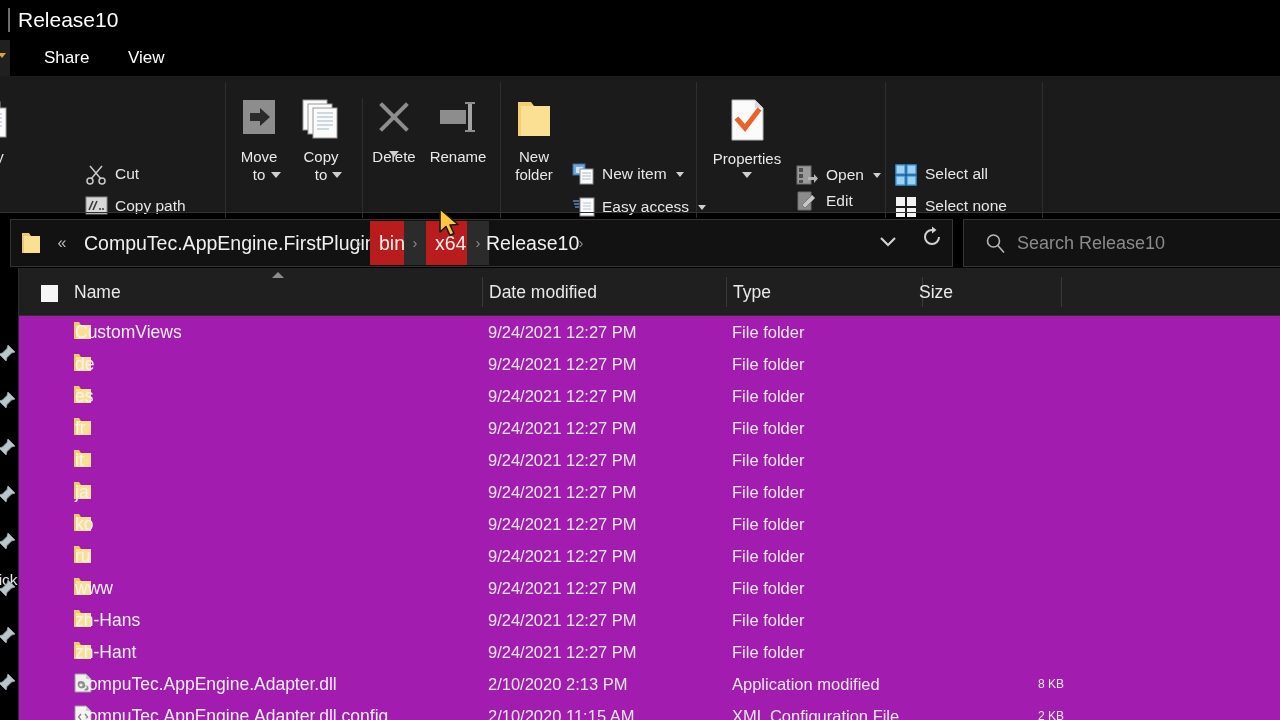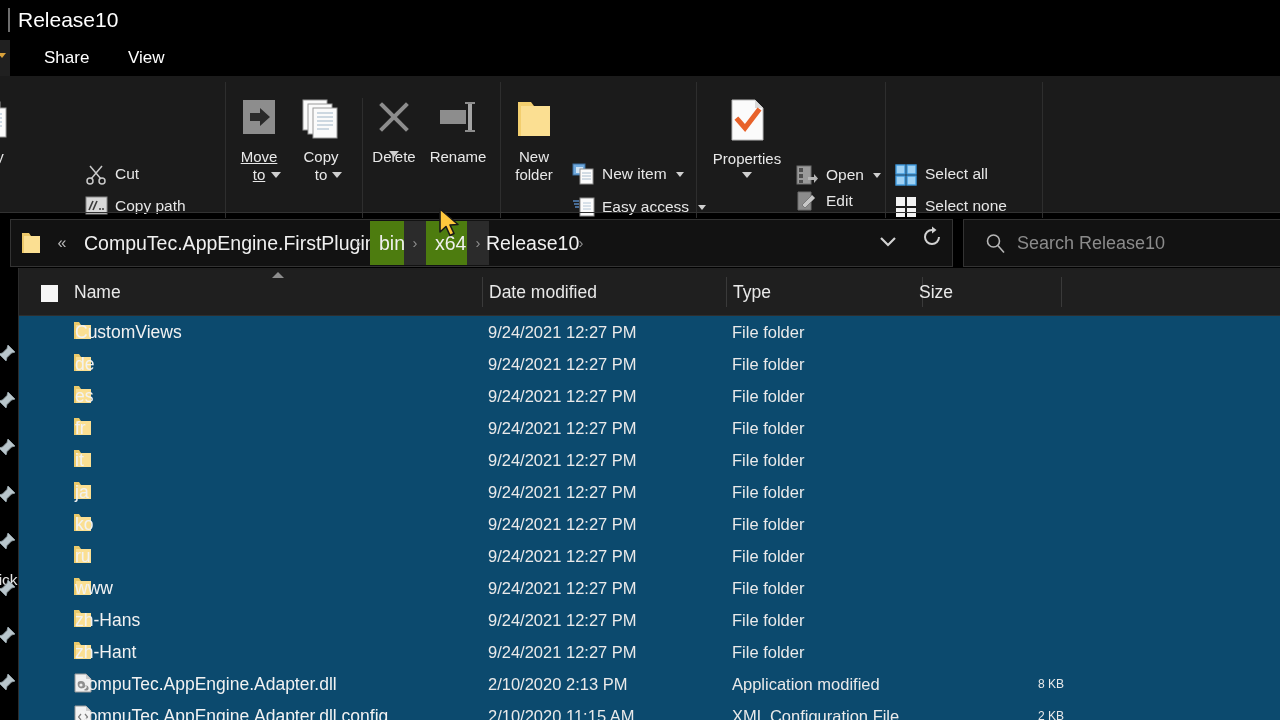--- a/index.html
+++ b/index.html
@@ -98,21 +98,21 @@
   }
   .addr-folder-icon { position:absolute; left:8px; top:11px; }
   .addr-chev {
     position:absolute; left:42px; top:11px; width:18px; height:24px;
     color:#b9b9b9; font-size:16px; line-height:24px; text-align:center;
   }
   .crumb {
     position:absolute; top:1px; height:44px; line-height:44px;
     color:#f0f0f0; font-size:19.5px; white-space:nowrap; padding:0 9px;
   }
-  .crumb.hot { background:#4d7c0f; }
+  .crumb.hot { background:#b91c1c; }
   .crumb-arrow {
     position:absolute; top:1px; height:44px; width:22px; line-height:44px;
     text-align:center; color:#8e8e8e; font-size:15px;
   }
   .crumb-arrow.hot { background:#2b2b2b; }
 
   .addr-right {
     position:absolute; left:866px; top:219px; width:87px; height:48px;
   }
   .histdrop {
@@ -142,21 +142,21 @@
     color:#e6e6e6; font-size:15.5px; white-space:nowrap;
   }
   .pin { position:absolute; left:-2px; }
   .pane-split {
     position:absolute; left:18px; top:268px; width:1px; height:452px; background:#2c2c2c;
   }
 
   
   .filepane {
     position:absolute; left:19px; top:268px; width:1261px; height:452px;
-    background:#0c4a6e;
+    background:#a21caf;
   }
   .hdr {
     position:absolute; left:0; top:0; width:1261px; height:48px; background:#1f1f1f;
   }
   .hdr-cell {
     position:absolute; top:0; height:48px; line-height:48px;
     color:#e9e9e9; font-size:17.5px; white-space:nowrap;
   }
   .hdr-div {
     position:absolute; top:9px; width:1px; height:30px; background:#3a3a3a;
@@ -275,21 +275,21 @@
         <rect x="2" y="3" width="16" height="18" rx="1" fill="#cfcfcf" stroke="#8a8a8a"></rect>
         <rect x="4" y="6" width="12" height="13" fill="#f0f0f0"></rect>
         <rect x="7" y="1" width="6" height="4" rx="1" fill="#bdbdbd" stroke="#8a8a8a"></rect>
         <path d="M7 17 L7 11 L13 11 L13 9 L16 12.5 L13 16 L13 14 L9 14 L9 17 Z" fill="#4f4f4f"></path>
       </svg>
       <span>Paste shortcut</span>
     </div>
 
     <div class="grp-label" style="left:0px; width:225px; text-align:left; padding-left:2px;">Clipboard</div>
 
-    <div class="big-btn" style="left:230px; top:20px; width:58px;text-decoration:underline;">
+    <div class="big-btn" style="left:230px; top:20px; width:58px;">
       <svg width="44" height="48" viewBox="0 0 44 48" style="display:block;margin:0 auto;">
         <rect x="6" y="4" width="32" height="34" fill="#8d8d8d"></rect>
         <path d="M33 21 L23 12 L23 17 L13 17 L13 25 L23 25 L23 30 Z" fill="#2a2a2a"></path>
       </svg>
       <span class="lbl">Move</span>
       <span class="lbl" style="margin-top:1px;">to</span>
       <span class="dd-caret-block" style="left:41px; top:76px;"></span>
     </div>
 
     <div class="big-btn" style="left:293px; top:20px; width:56px;">

